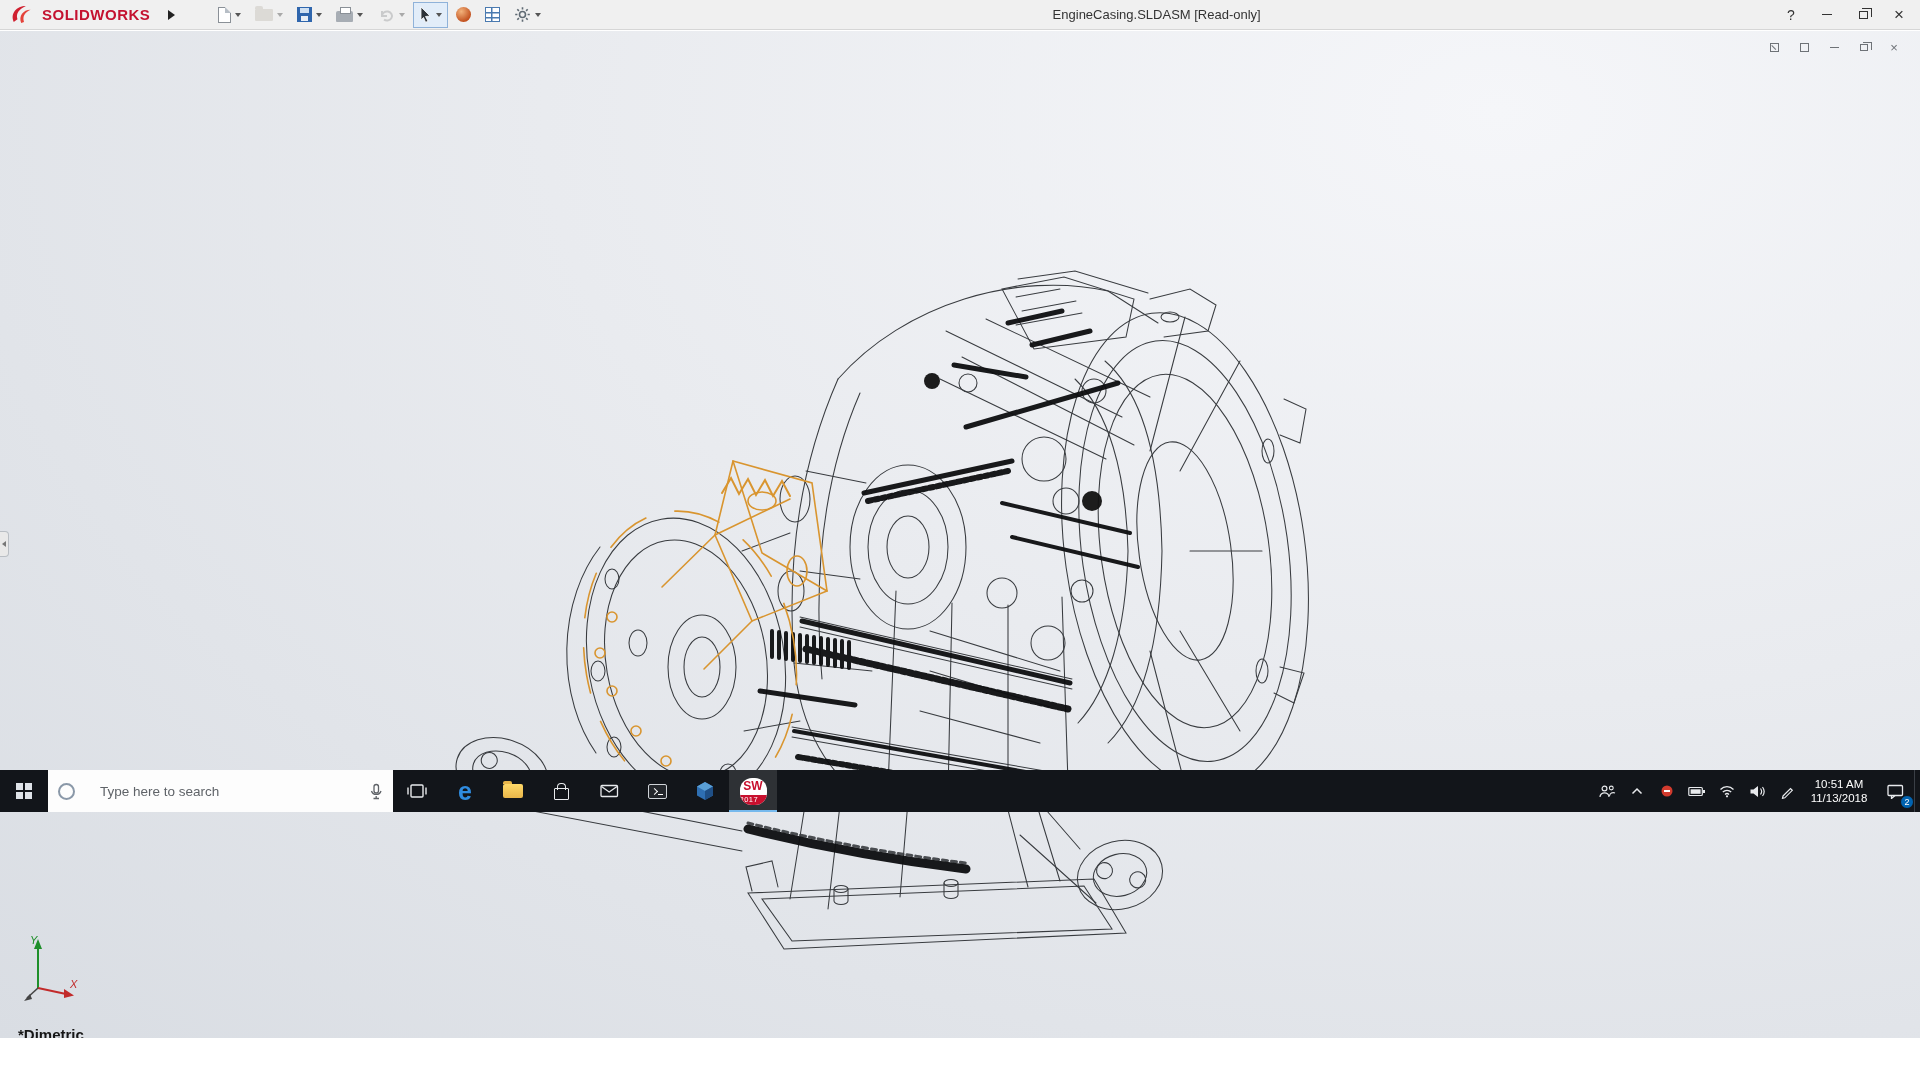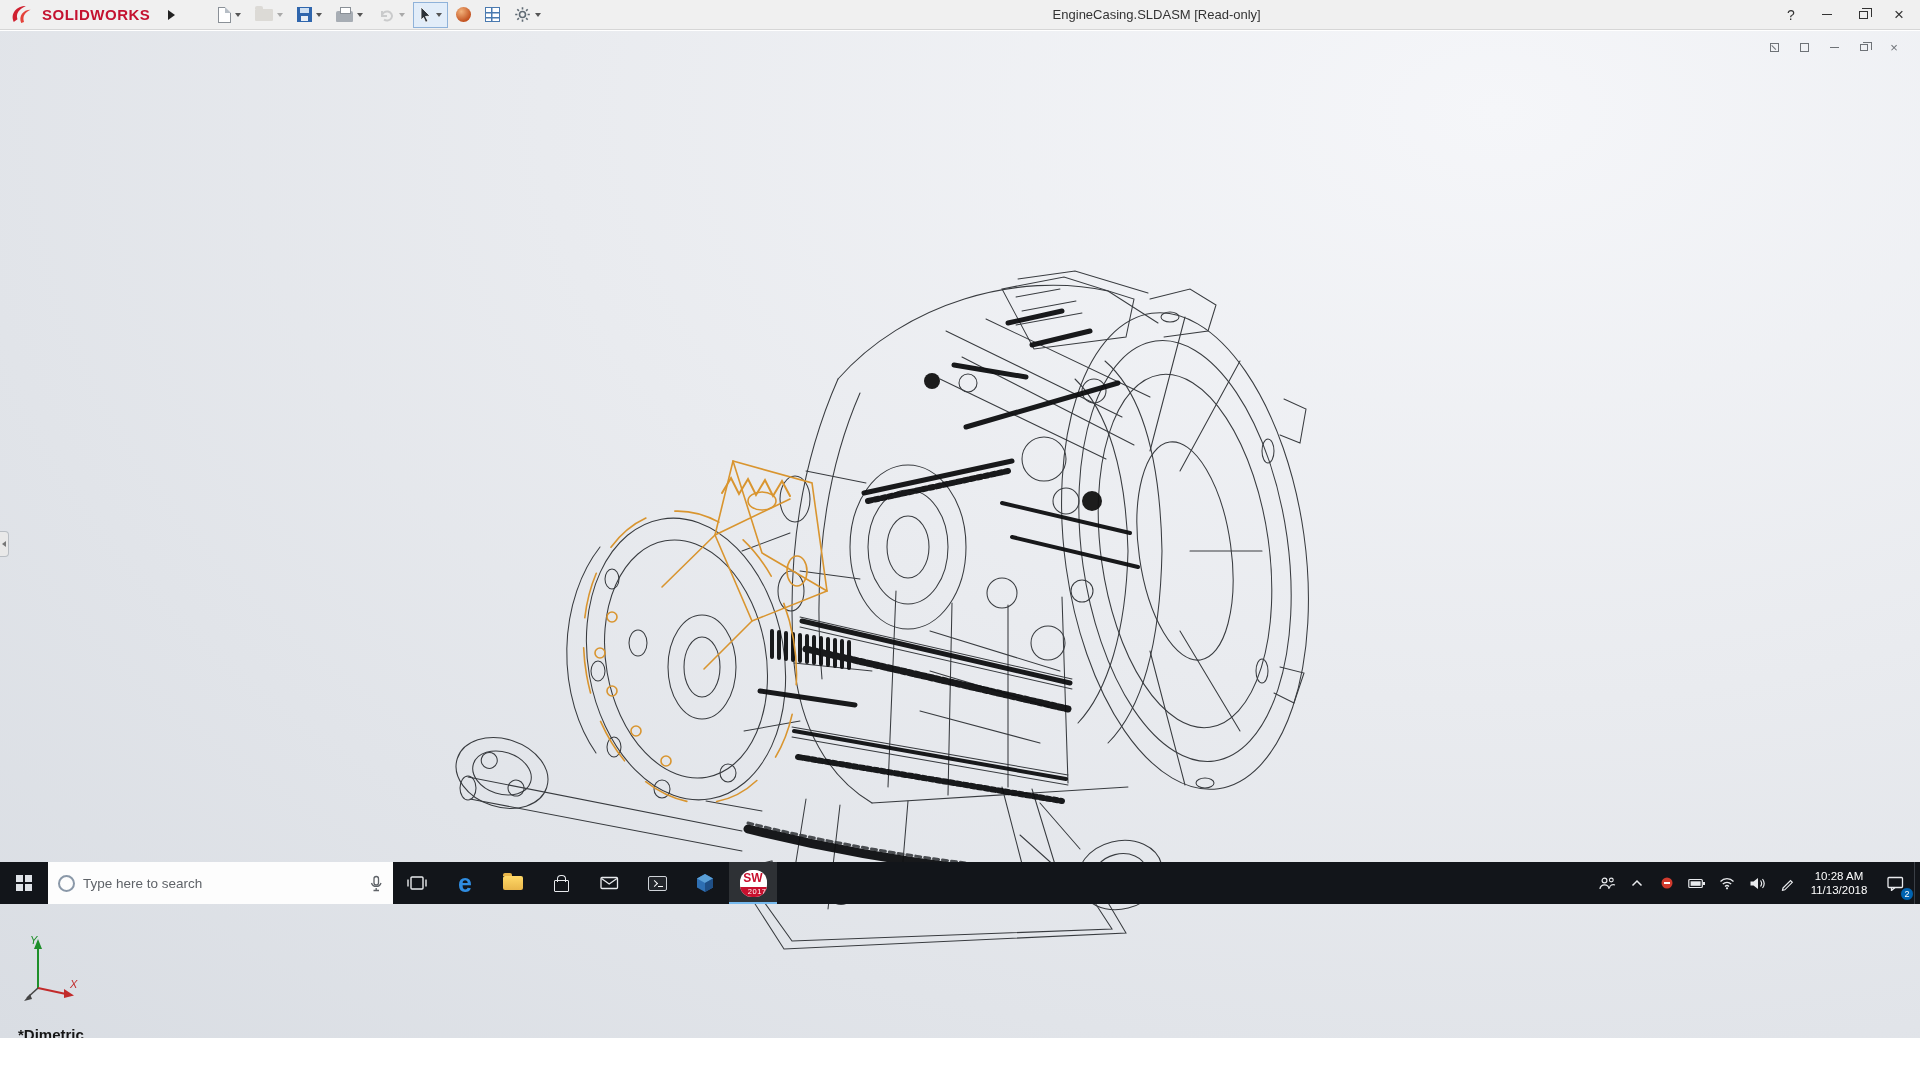--- a/index.html
+++ b/index.html
@@ -1,17 +1,17 @@
 <!DOCTYPE html>
 <html><head>
 <meta charset="utf-8">
 <style>
   * { margin:0; padding:0; box-sizing:border-box; }
   html,body { width:1920px; height:1080px; overflow:hidden; font-family:"Liberation Sans",sans-serif; background:#fff; }
-  .stage { position:relative; width:1920px; height:904px; }
+  .stage { position:relative; width:1920px; height:812px; }
 
   
   .titlebar {
     position:absolute; top:0; left:0; width:1920px; height:30px;
     background:#f0f0f0; border-bottom:1px solid #d6d6d6;
     display:flex; align-items:center; padding:0 6px 0 10px;
   }
   .brand { display:flex; align-items:center; gap:4px; }
   .brand-text { color:#c41230; font-weight:bold; font-size:15px; letter-spacing:0.5px; }
   .flyout { margin-left:14px; margin-right:34px; width:14px; height:18px; display:flex; align-items:center; justify-content:center; }
@@ -67,37 +67,37 @@
   .triad { position:absolute; left:22px; bottom:36px; }
 
   
   .taskbar {
     position:absolute; left:0; bottom:0; width:1920px; height:42px;
     background:#12151a; display:flex; align-items:stretch; color:#e8eaed;
   }
   .tb-start { width:48px; display:flex; align-items:center; justify-content:center; }
   .win-grid { width:17px; height:17px; display:grid; grid-template-columns:7.5px 7.5px; grid-template-rows:7.5px 7.5px; gap:1.5px; }
   .win-grid i { background:#dfe3e8; }
-  .searchbox { width:345px; background:#fdfdfd; display:flex; align-items:center; padding:0 10px; gap:8px; }
+  .searchbox { width:345px; background:#fdfdfd; display:flex; align-items:center; padding:0 10px; gap:25px; }
   .cortana-ring { width:17px; height:17px; border:2px solid #8a98a8; border-radius:50%; flex:none; }
   .searchbox input { flex:1; border:none; outline:none; background:transparent; font-size:13.5px; color:#333; font-family:"Liberation Sans",sans-serif; }
   .searchbox input::placeholder { color:#5f6368; opacity:1; }
   .task-app { width:48px; display:flex; align-items:center; justify-content:center; position:relative; }
   .task-app.active { background:rgba(255,255,255,.12); box-shadow:inset 0 -2px 0 #76b9ed; }
   .edge-e { font-size:25px; font-weight:bold; color:#2f8ce0; line-height:1; }
   .folder { width:20px; height:14px; background:linear-gradient(#ffd968,#e9b64a); border-radius:2px; position:relative; }
   .folder::before { content:""; position:absolute; top:-3px; left:0; width:9px; height:3px; background:#e9b64a; border-radius:2px 2px 0 0; }
   .bag { width:15px; height:12px; border:1.4px solid #e8eaed; border-radius:1px; position:relative; margin-top:5px; }
   .bag::before { content:""; position:absolute; top:-6px; left:2.5px; width:7px; height:6px; border:1.4px solid #e8eaed; border-bottom:none; border-radius:4px 4px 0 0; }
   .terminal { width:19px; height:15px; background:#23262b; border:1px solid #cfd3d8; border-radius:2px; position:relative; }
   .terminal::before { content:""; position:absolute; top:4px; left:3px; width:4px; height:4px; border-right:1.5px solid #fff; border-bottom:1.5px solid #fff; transform:rotate(-45deg); }
   .terminal::after { content:""; position:absolute; top:9px; left:9px; width:5px; border-top:1.5px solid #fff; }
   .sw-tile { width:27px; height:27px; background:#fff; border-radius:12px; display:flex; flex-direction:column; overflow:hidden; }
   .sw-top { flex:1; display:flex; align-items:center; justify-content:center; color:#c8102e; font-weight:bold; font-size:12px; line-height:1; }
-  .sw-bottom { height:10px; background:#c8102e; color:#fff; font-size:7.5px; text-align:right; line-height:10px; letter-spacing:.5px; }
+  .sw-bottom { height:10px; background:#c8102e; color:#fff; font-size:7.5px; text-align:left; line-height:10px; letter-spacing:.5px; }
   .tb-spacer { flex:1; }
   .tray-item { width:30px; display:flex; align-items:center; justify-content:center; position:relative; }
   .tray-clock { width:74px; display:flex; flex-direction:column; align-items:center; justify-content:center; line-height:1.25; }
   .tray-clock span { font-size:11.5px; color:#fff; }
   .badge { position:absolute; right:0px; bottom:3px; width:14px; height:14px; border-radius:50%; background:#0063b1; border:1px solid #12151a; color:#fff; font-size:9px; display:flex; align-items:center; justify-content:center; }
   .show-desktop { width:6px; border-left:1px solid #3a3f46; }
 </style>
 </head>
 <body>
 
@@ -441,21 +441,21 @@
         <path d="M1.5 4.5 h3 L9 1 v11 L4.5 8.5 h-3 Z" fill="#e8eaed"></path>
         <path d="M11.5 3.5 a5 5 0 0 1 0 6 M13.5 2 a7.5 7.5 0 0 1 0 9" fill="none" stroke="#e8eaed" stroke-width="1.2"></path>
       </svg>
     </div>
     <div class="tray-item">
       <svg width="15" height="15">
         <path d="M3 12 L10.5 4.5 L12.3 6.3 L4.8 13.8 L2.5 14.3 Z" fill="none" stroke="#e8eaed" stroke-width="1.2"></path>
       </svg>
     </div>
     <div class="tray-clock">
-      <span>10:28 AM</span>
+      <span>10:51 AM</span>
       <span>11/13/2018</span>
     </div>
     <div class="tray-item" style="width:38px">
       <svg width="17" height="15">
         <rect x="1" y="1.5" width="14.5" height="10" rx="1" fill="none" stroke="#e8eaed" stroke-width="1.3"></rect>
         <path d="M4.5 11.5 v3 L8 11.5" fill="none" stroke="#e8eaed" stroke-width="1.3"></path>
       </svg>
       <span class="badge">2</span>
     </div>
     <div class="show-desktop"></div>

